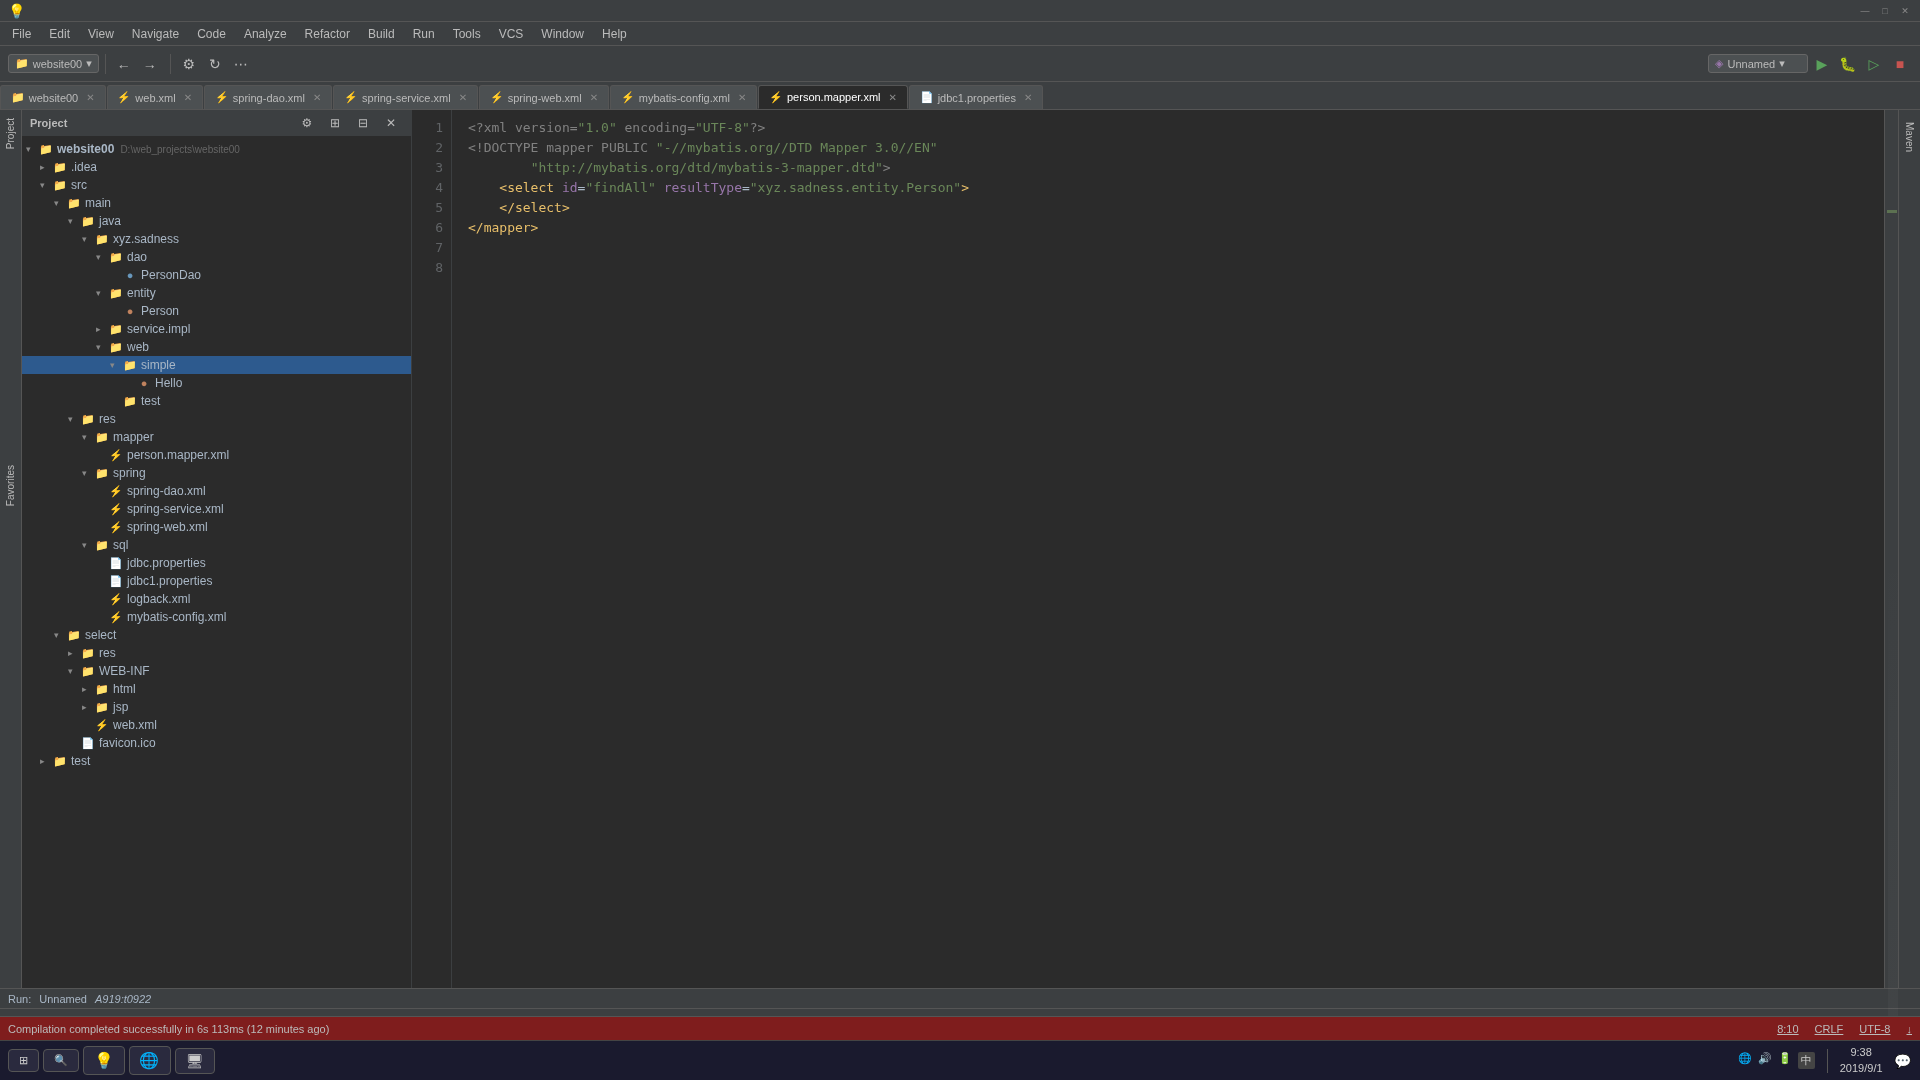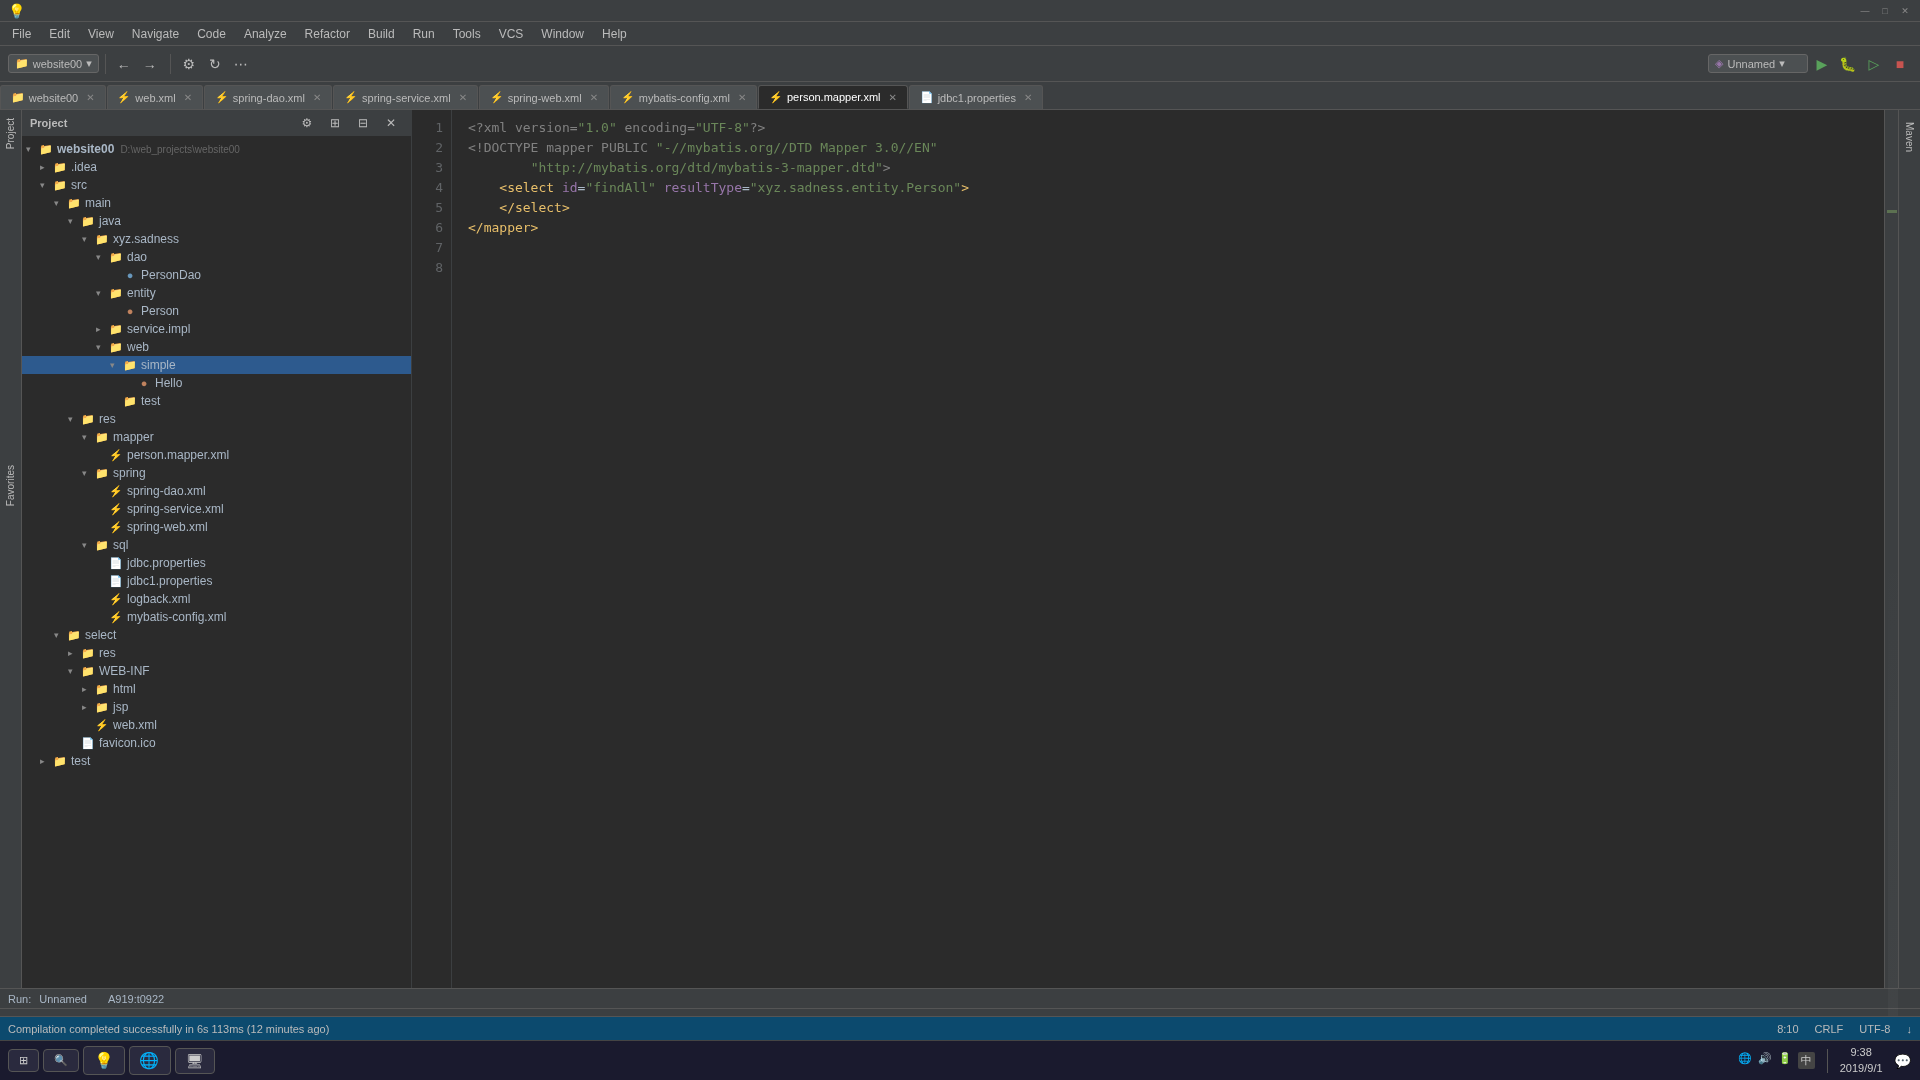--- a/index.html
+++ b/index.html
@@ -440,21 +440,21 @@
 
   <div style="width:22px; background:#3c3f41; border-left:1px solid #555; display:flex; flex-direction:column; align-items:center; padding-top:8px;">
     <div style="writing-mode:vertical-rl; font-size:10px; color:#bbb; cursor:pointer; padding:4px 2px;">Maven</div>
     <div style="position:absolute; right:22px; top:50%; width:10px; height:60%; background:linear-gradient(to bottom, transparent 0%, rgba(200,200,200,0.05) 100%); pointer-events:none;"></div>
   </div>
 </div>
 
 <div style="background:#3c3f41; height:20px; display:flex; align-items:center; padding:0 8px; font-size:11px; color:#bbb; border-top:1px solid #555; gap:8px;">
   <span style="color:#a9b7c6;">Run:</span>
   <span style="color:#a9b7c6;">Unnamed</span>
-  <span style="color:#a9b7c6; margin-left:13px;">A919:t0922</span>
+  <span style="color:#a9b7c6; margin-left:0;font-style:italic;">A919:t0922</span>
 </div>
 
 <div id="bottom-bar" style="background:#3c3f41; height:28px; display:flex; align-items:center; padding:0 4px; border-top:1px solid #555; gap:2px;">
   <div class="bottom-tab">
     <span class="num">4:</span>
     <span style="color:#59a25b;">▶</span>
     <span>Run</span>
   </div>
   <div class="bottom-tab">
     <span class="num">6:</span>
@@ -480,23 +480,23 @@
     <span class="num">0:</span>
     <span>Messages</span>
   </div>
   <div style="flex:1;"></div>
   <div style="padding:2px 8px; font-size:11px; color:#bbb; cursor:pointer; display:flex; align-items:center; gap:4px;">
     <span>📋</span>
     <span>Event Log</span>
   </div>
 </div>
 
-<div id="status-bar" style="background:#0c4a6e; height:24px; display:flex; align-items:center; padding:0 8px; font-size:11px; color:#bbb; border-top:1px solid #555; gap:8px; position:fixed; bottom:40px; width:1920px;">
+<div id="status-bar" style="background:#7f1d1d; height:24px; display:flex; align-items:center; padding:0 8px; font-size:11px; color:#bbb; border-top:1px solid #555; gap:8px; position:fixed; bottom:40px; width:1920px;">
   <span style="flex:1;">Compilation completed successfully in 6s 113ms (12 minutes ago)</span>
-  <div style="display:flex; gap:16px; align-items:center;">
+  <div style="display:flex; gap:16px; align-items:center;text-decoration:underline;">
     <span>8:10</span>
     <span>CRLF</span>
     <span>UTF-8</span>
     <span>↓</span>
   </div>
 </div>
 
 <div id="taskbar" style="background:#1a1a2e; height:40px; display:flex; align-items:center; padding:0 8px; border-top:1px solid #444; gap:4px; position:fixed; bottom:0; width:1920px;">
   <div class="taskbar-btn">
     <span>⊞</span>

